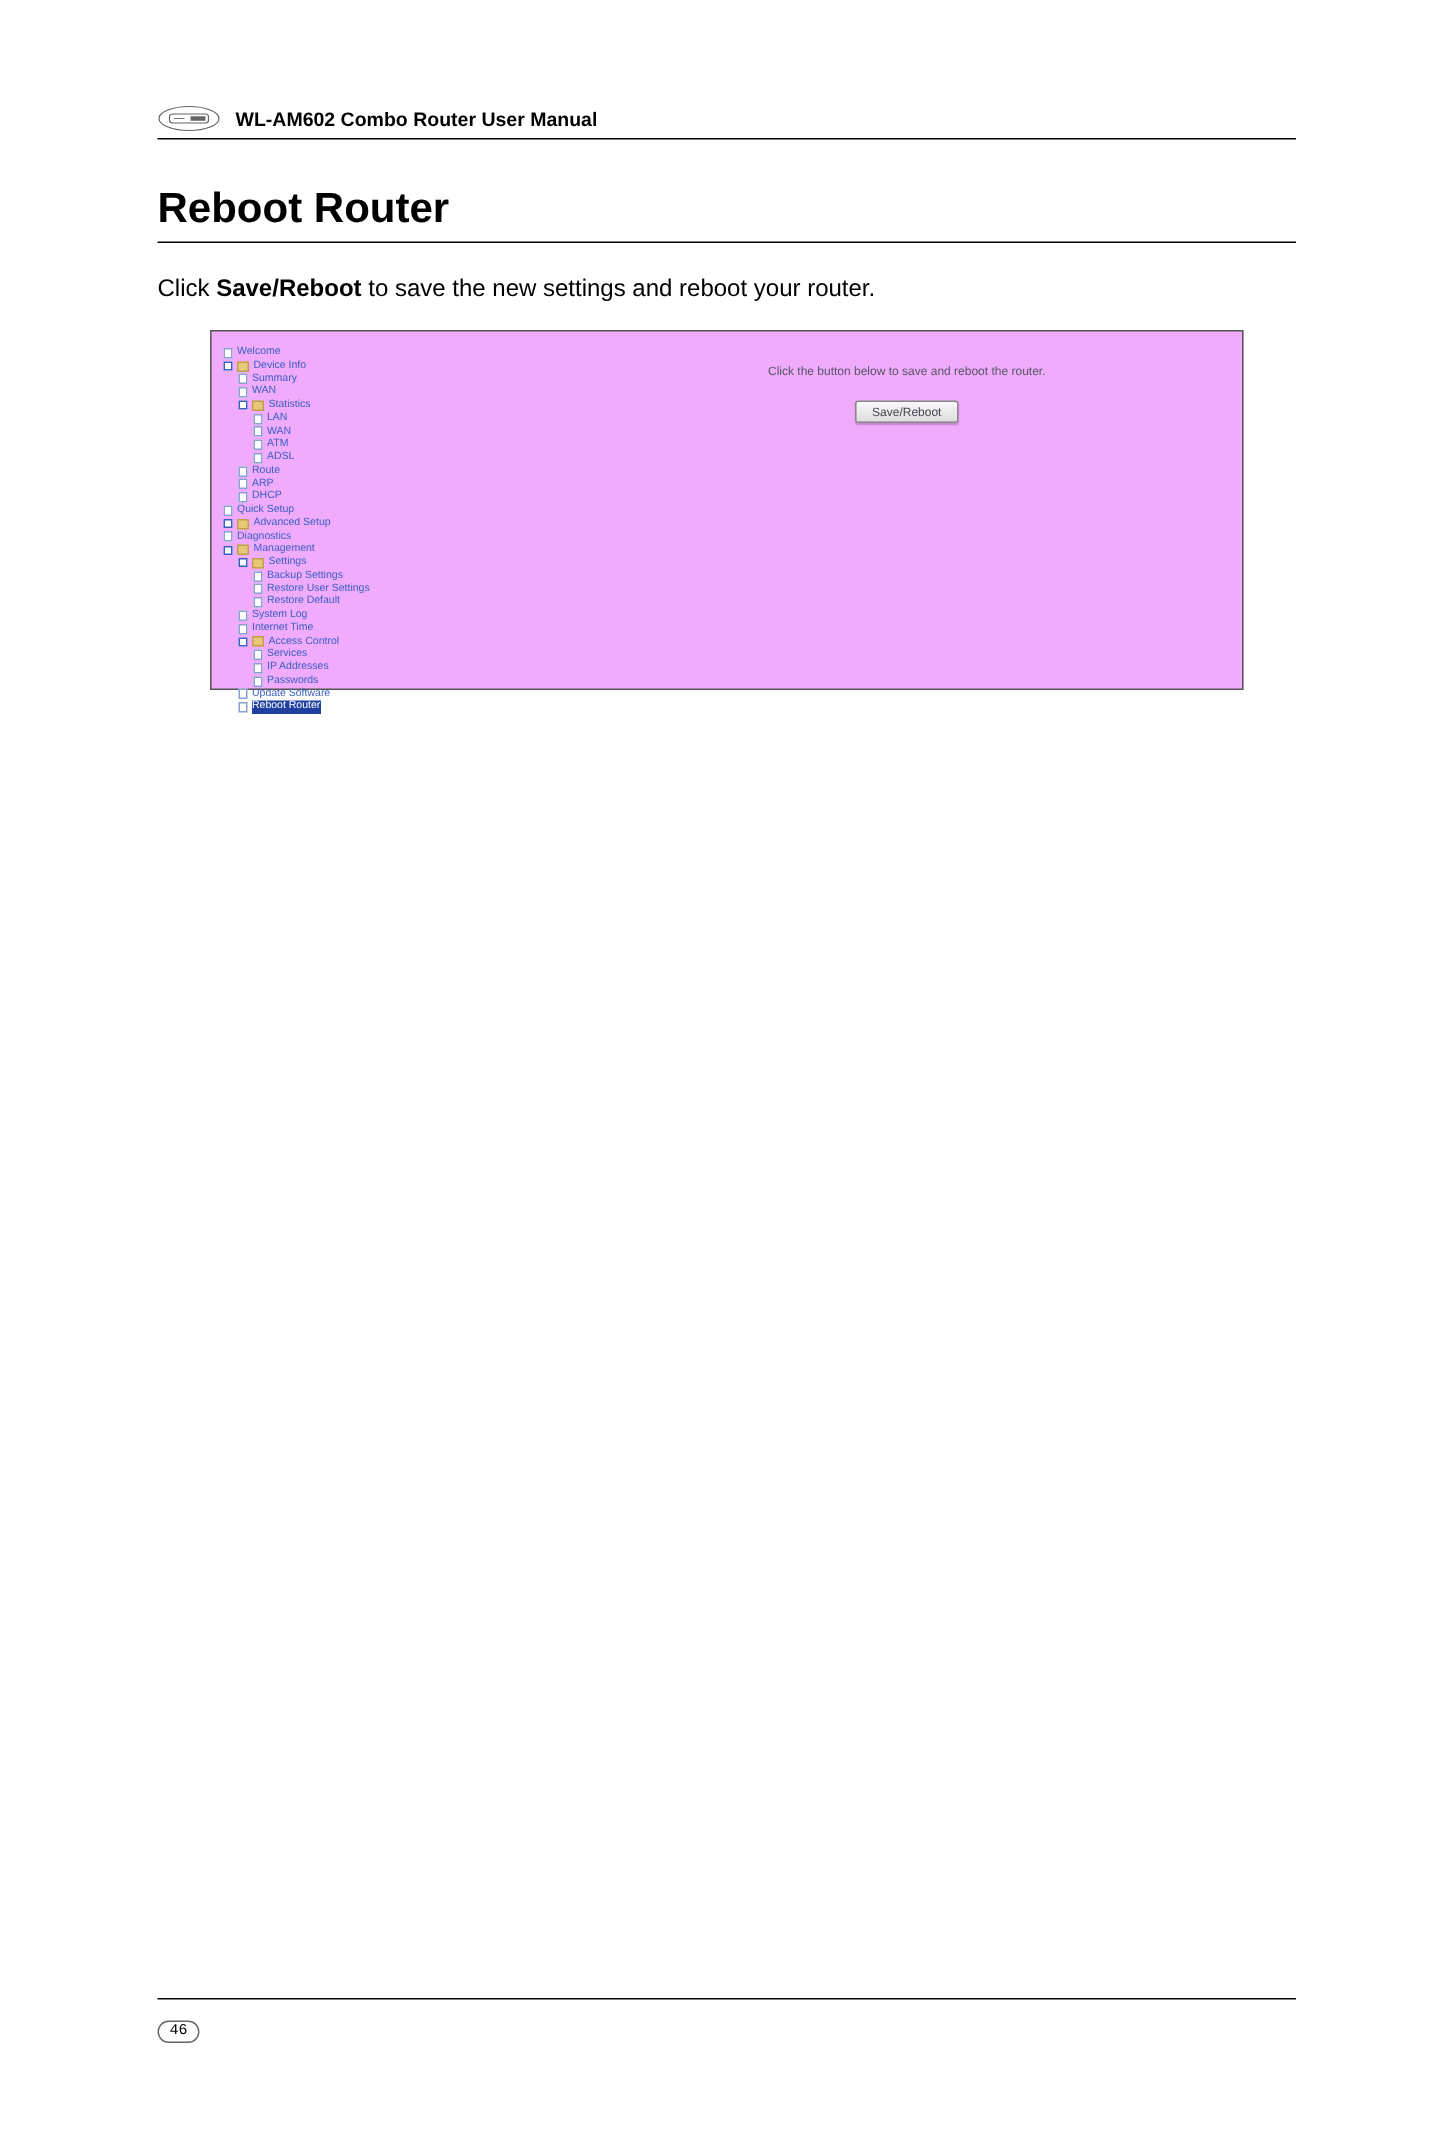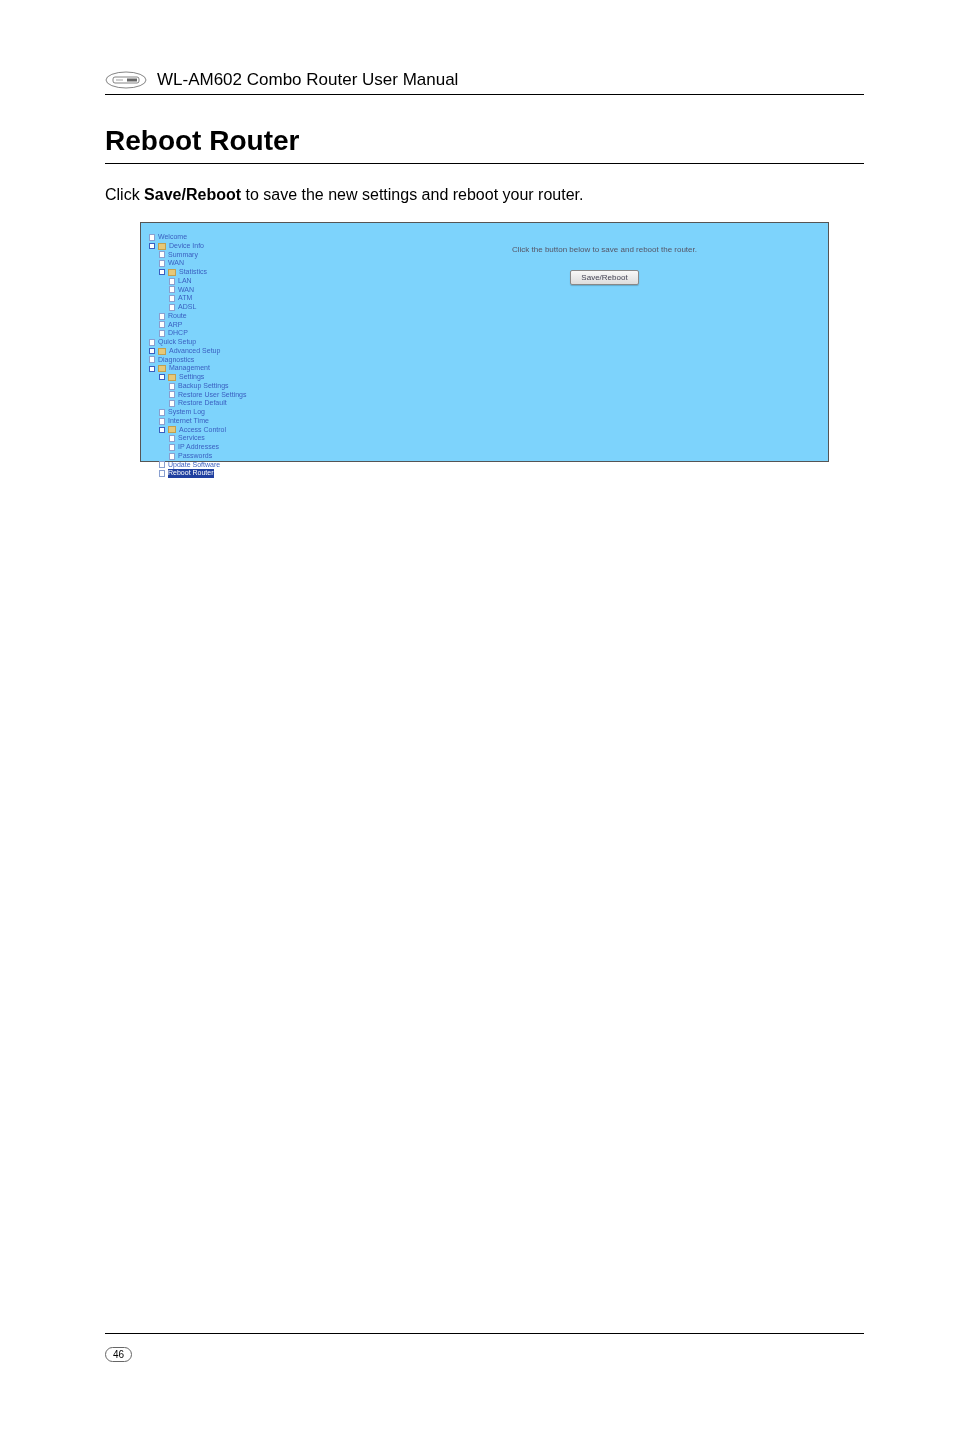--- a/index.html
+++ b/index.html
@@ -21,40 +21,40 @@
     padding-bottom: 4px;
     margin-bottom: 30px;
   }
   .router-icon {
     width: 42px;
     height: 18px;
     margin-right: 10px;
     flex-shrink: 0;
   }
   .header-text {
-    font-size: 17px;
-    font-weight: normal;
+    font-size: 13px;
+    font-weight: bold;
   }
   .section-title {
     font-size: 28px;
     font-weight: bold;
     border-bottom: 1.5px solid #000;
     padding-bottom: 6px;
     margin-bottom: 22px;
     font-family: Arial, Helvetica, sans-serif;
   }
   .body-text {
     font-size: 16px;
     margin-bottom: 18px;
   }
   .body-text b { font-weight: bold; }
   .screenshot-box {
     margin: 0 35px;
     border: 1px solid #555;
-    background: #7dd3fc;
+    background: #f0abfc;
     height: 240px;
     display: flex;
     padding: 10px 8px 6px 8px;
     position: relative;
   }
   .nav-tree {
     width: 160px;
     font-size: 7px;
     color: #3a5fc0;
     line-height: 1.25;
@@ -123,20 +123,21 @@
     right: 90px;
     border-top: 1px solid #000;
     padding-top: 10px;
   }
   .page-num {
     font-size: 10px;
     border: 1px solid #666;
     border-radius: 9px;
     padding: 1px 7px;
     display: inline-block;
+    font-family: Liberation Mono, monospace;
   }
 </style>
 </head>
 <body>
 
 <div class="page">
 
   <div class="header-row">
     <svg class="router-icon" viewBox="0 0 42 18">
       <ellipse cx="21" cy="9" rx="20" ry="8" fill="none" stroke="#666" stroke-width="0.8"></ellipse>

